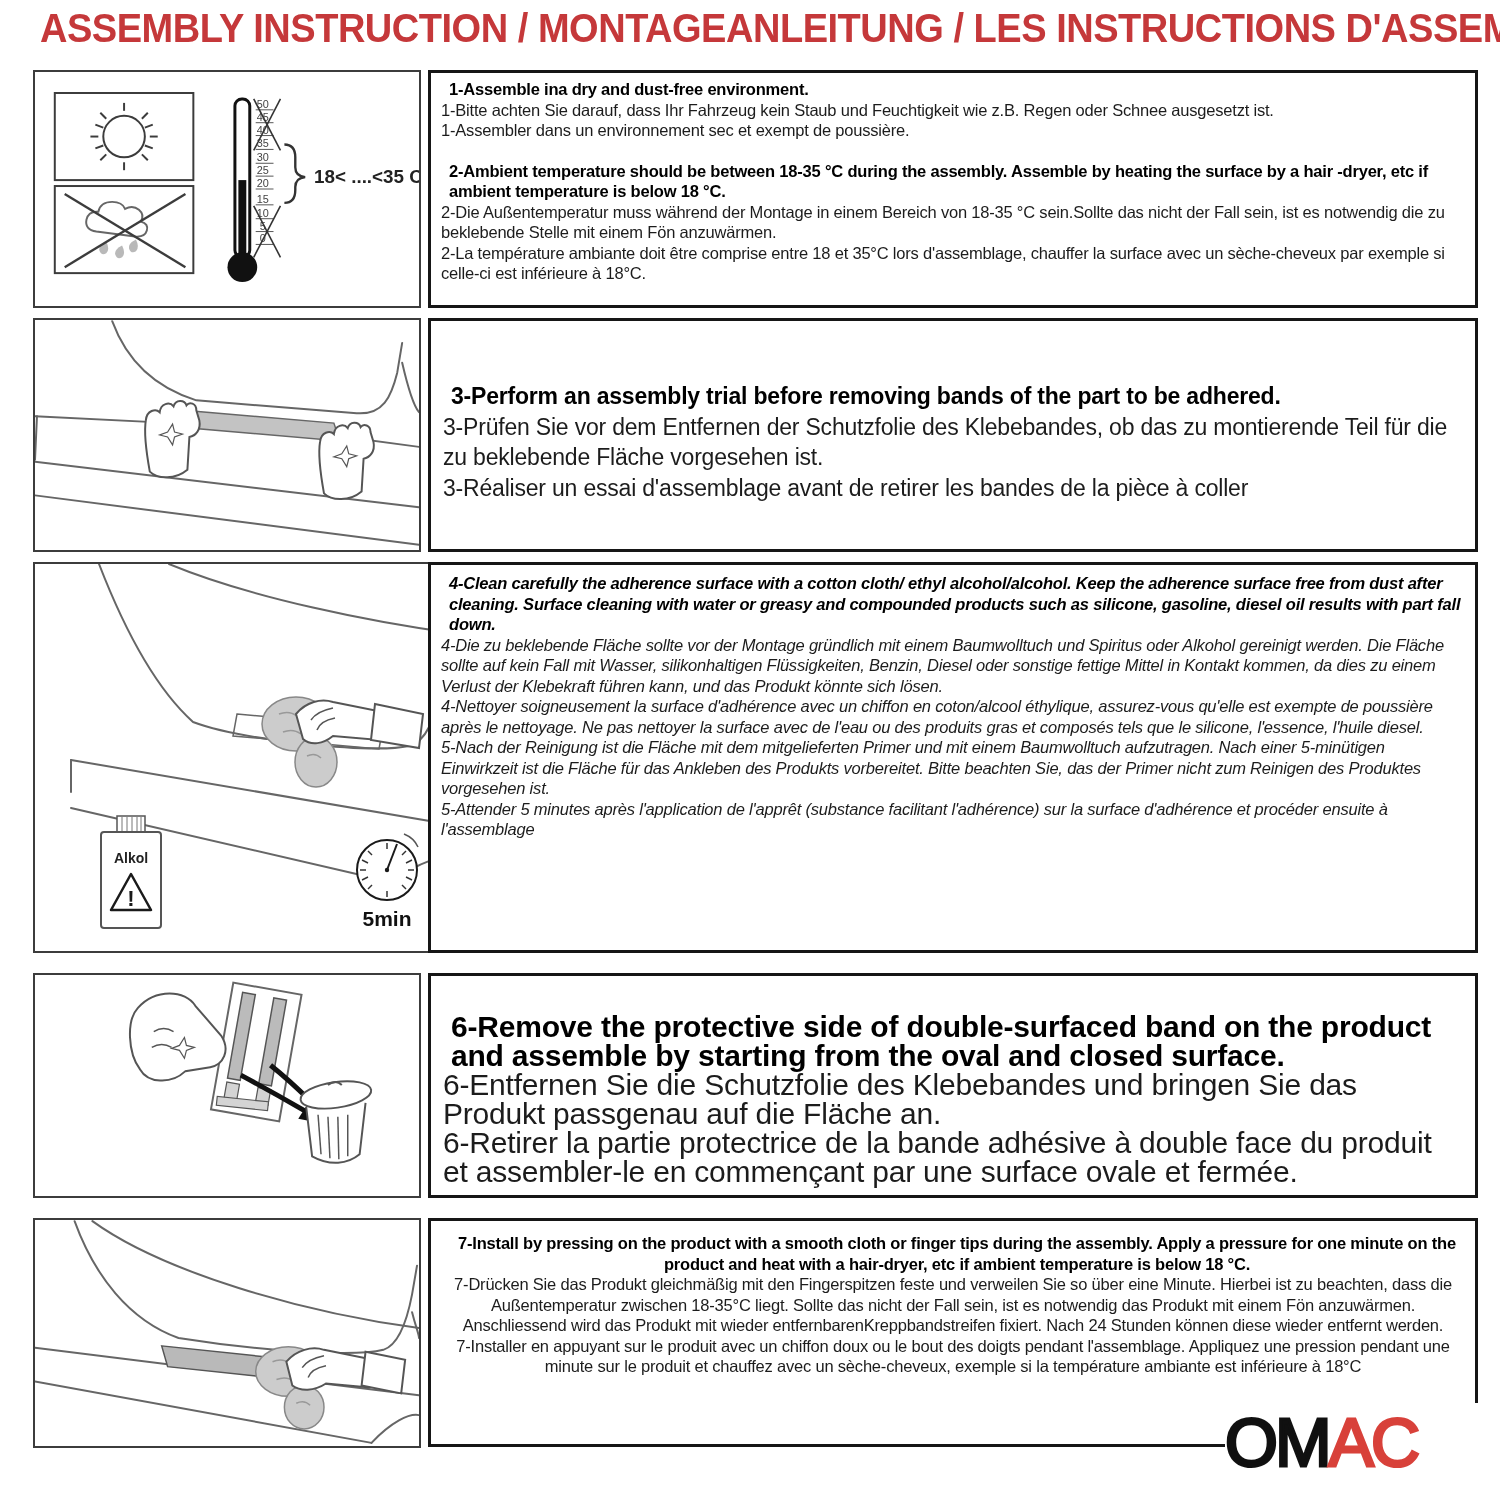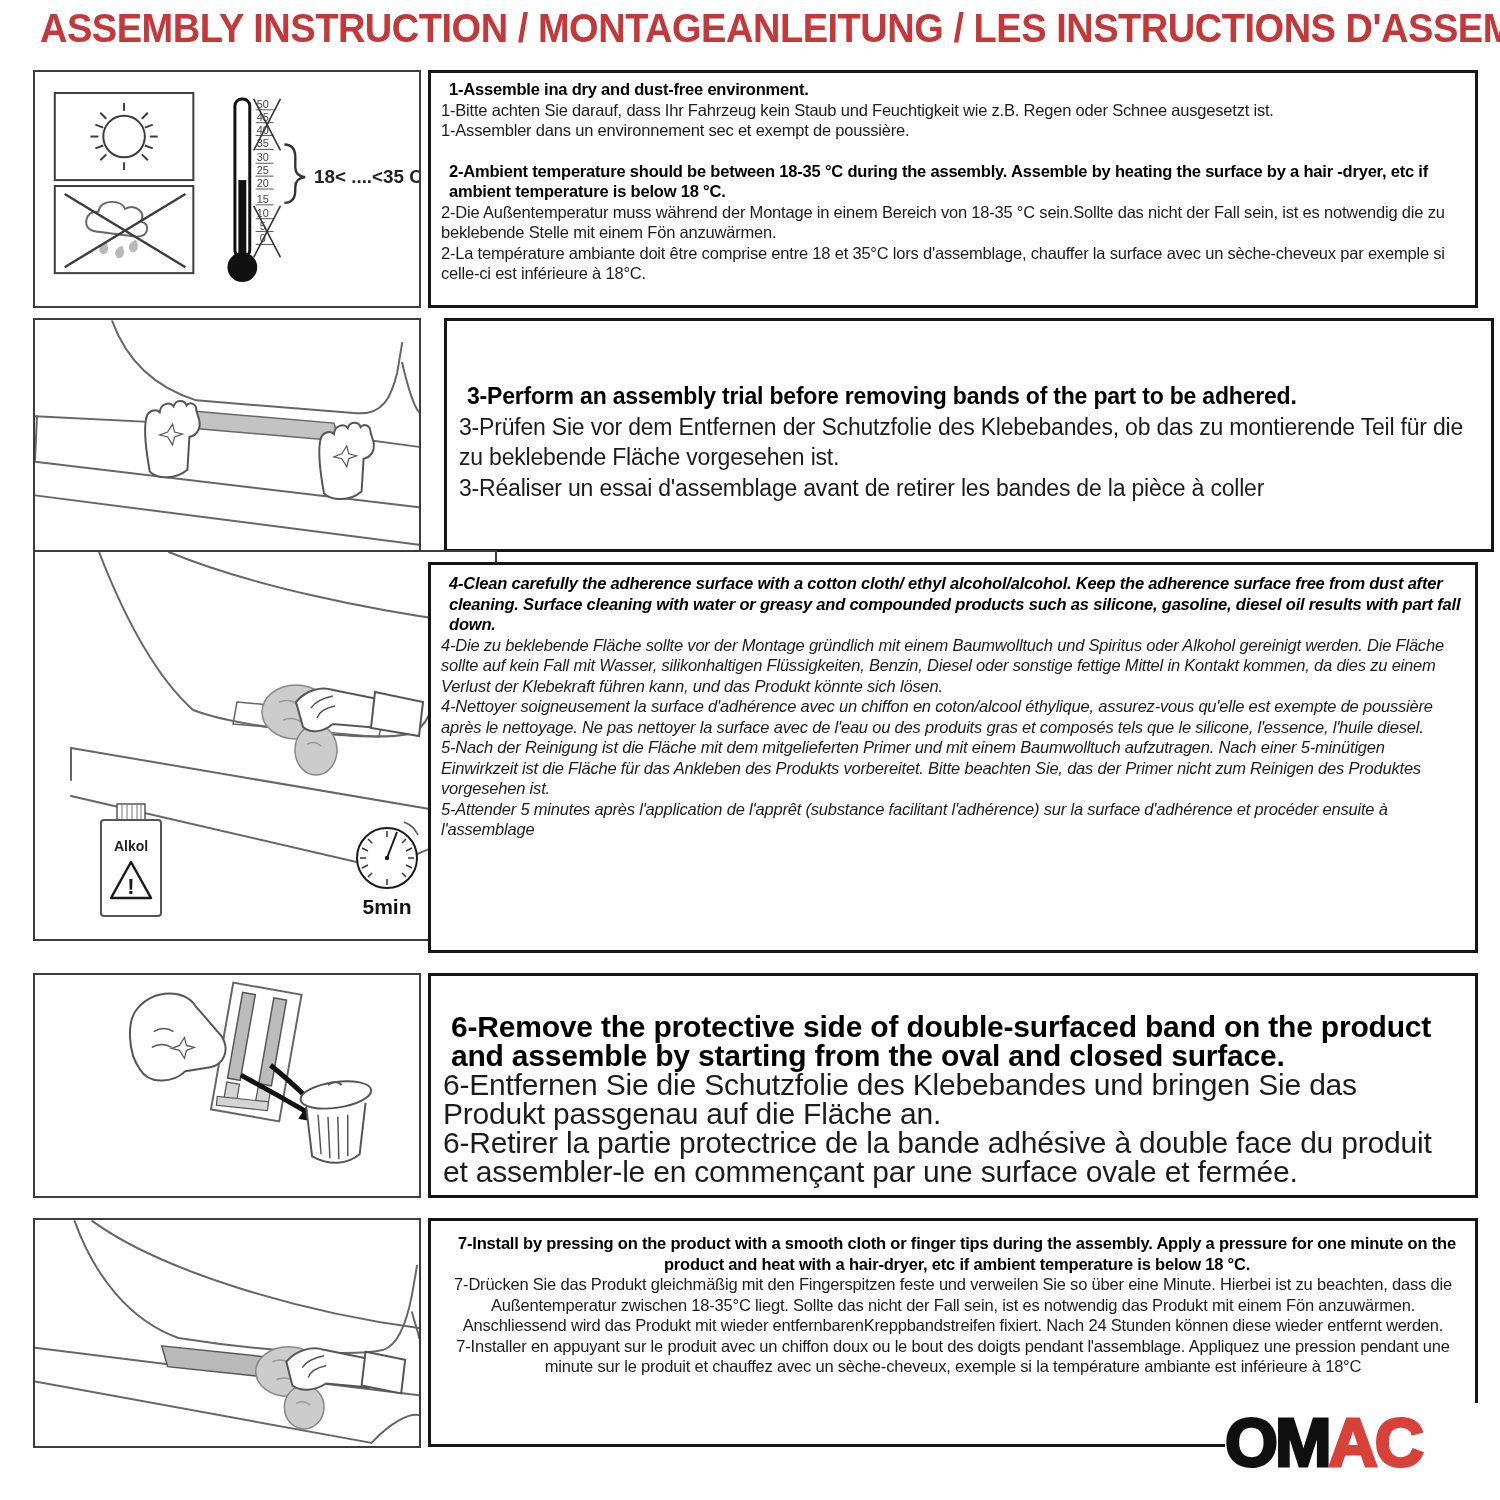--- a/index.html
+++ b/index.html
@@ -13,31 +13,31 @@
   .text-box{border:3px solid #161616;color:#1c1c1c;}
   .text-box p{margin:0;letter-spacing:-0.2px;}
   .text-box .b{font-weight:bold;color:#000;margin-left:8px;}
   .gap{margin-top:20px !important;}
   .t-small{font-size:16.5px;line-height:20.5px;}
   .t-big{font-size:23px;line-height:30.5px;}
   .t-mid{font-size:30px;line-height:29px;}
   .r1i{left:33px;top:70px;width:388px;height:238px;}
   .r1t{left:428px;top:70px;width:1050px;height:238px;padding:6px 10px;}
   .r2i{left:33px;top:318px;width:388px;height:234px;}
-  .r2t{left:444px;top:318px;width:1050px;height:234px;padding:60px 12px 0;}
-  .r3i{left:33px;top:550px;width:464px;height:391px;}
+  .r2t{left:428px;top:318px;width:1050px;height:234px;padding:60px 12px 0;}
+  .r3i{left:33px;top:562px;width:464px;height:391px;}
   .r3t{left:428px;top:562px;width:1050px;height:391px;padding:8px 10px;font-style:italic;}
   .r4i{left:33px;top:973px;width:388px;height:225px;}
   .r4t{left:428px;top:973px;width:1050px;height:225px;padding:36px 12px 0;}
   .r5i{left:33px;top:1218px;width:388px;height:230px;}
   .r5t{left:428px;top:1218px;width:1050px;height:229px;padding:12px 10px;text-align:center;}
   .img-box svg{display:block;width:100%;height:100%;}
   .logo{position:absolute;left:1225px;top:1403px;width:262px;height:78px;background:#fff;
         display:flex;align-items:center;z-index:2;
-        font-size:68px;font-weight:bold;letter-spacing:-3px;line-height:1;}
+        font-size:68px;font-weight:normal;letter-spacing:-3px;line-height:1;}
   .logo .lb{color:#101010;-webkit-text-stroke:3px #101010;}
   .logo .lr{color:#d8413a;-webkit-text-stroke:3px #d8413a;}
 </style>
 </head>
 <body>
 
 <div class="page">
 
   <h1 class="title">ASSEMBLY INSTRUCTION / MONTAGEANLEITUNG / LES INSTRUCTIONS D'ASSEMBLAGE</h1>
 

